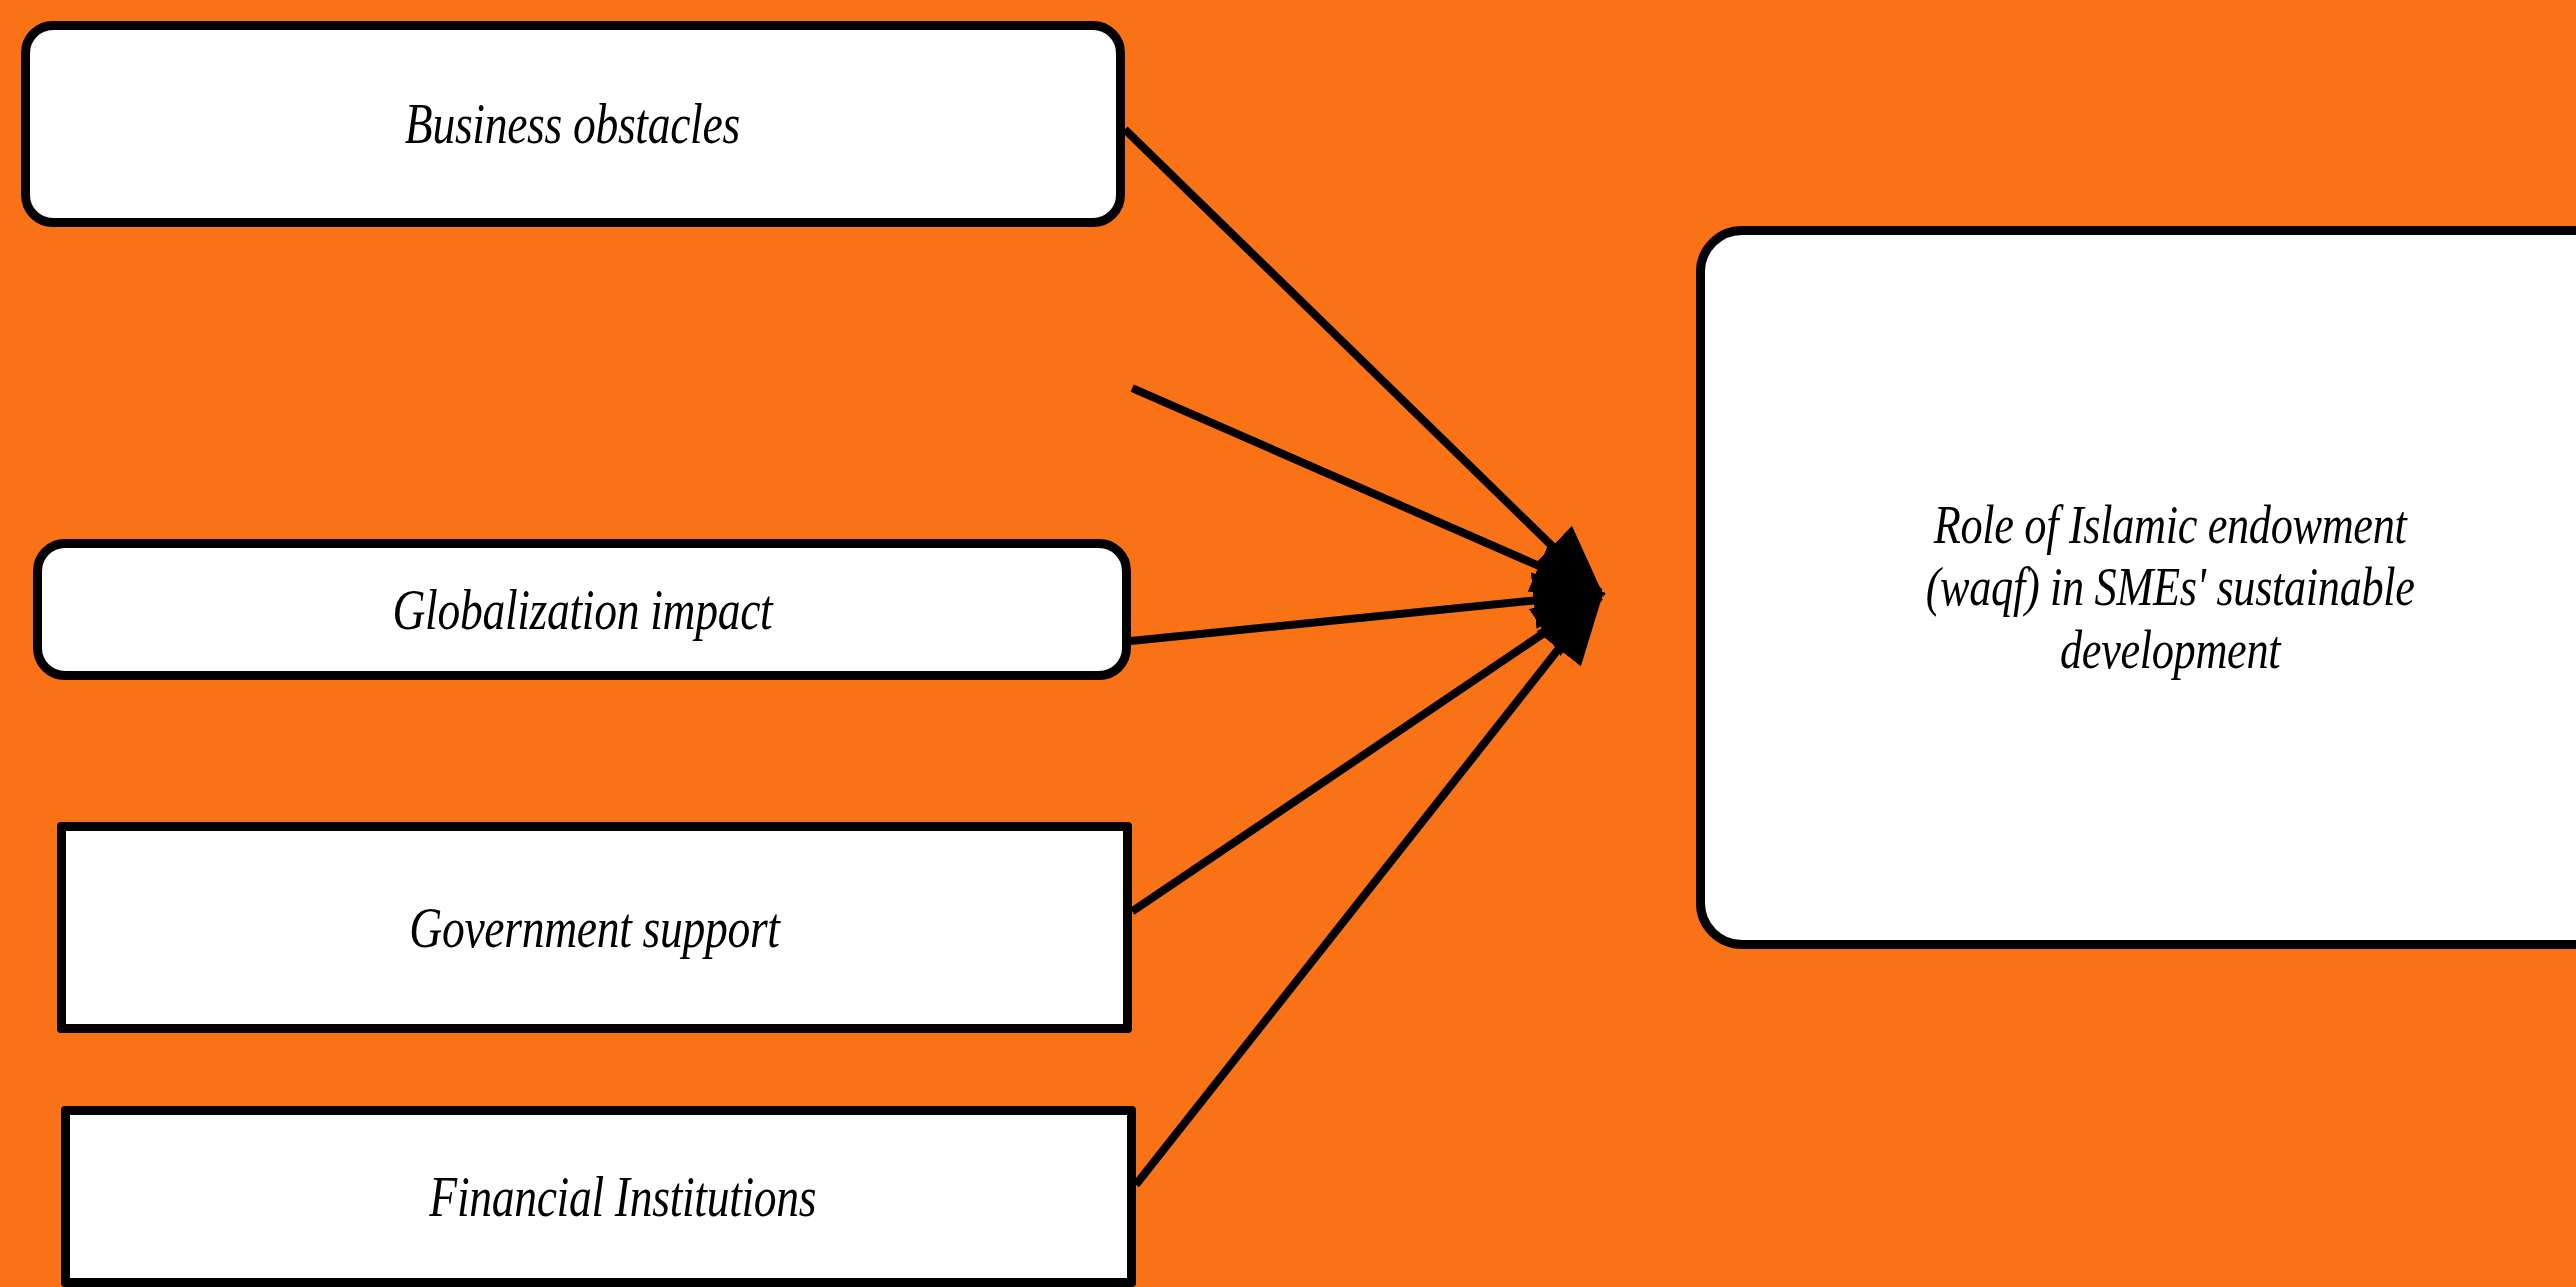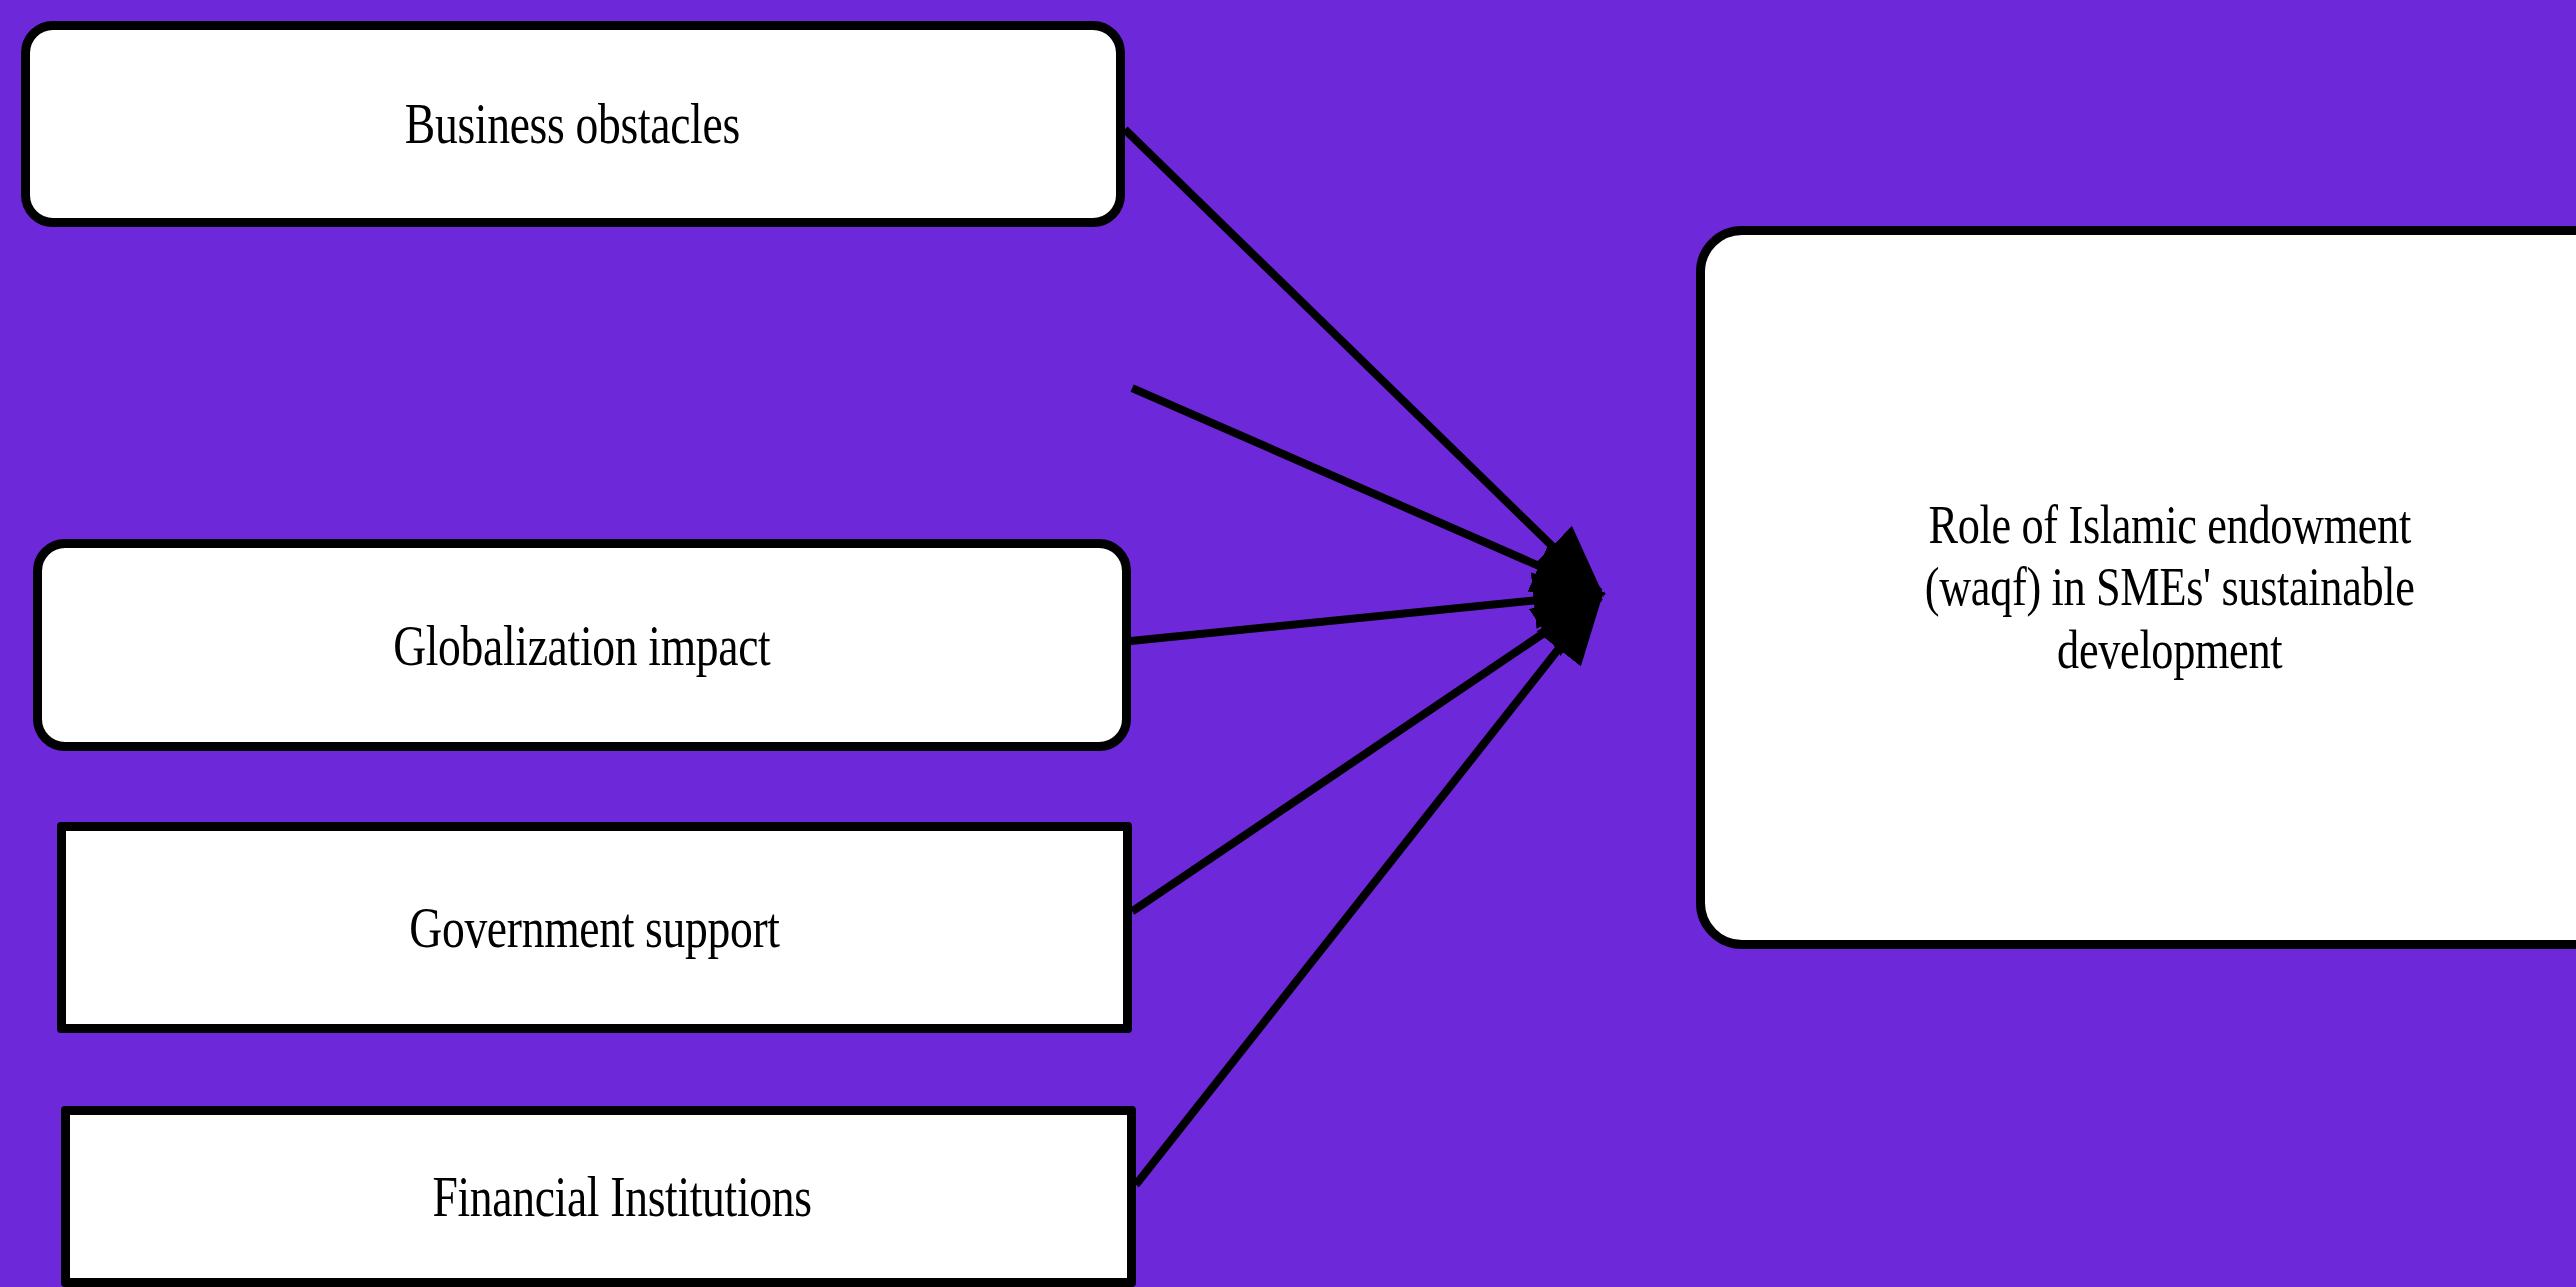--- a/index.html
+++ b/index.html
@@ -4,23 +4,24 @@
 <style>
   html, body {
     margin: 0;
     padding: 0;
     background: #ffffff;
   }
   #canvas {
     position: relative;
     width: 2576px;
     height: 1287px;
-    background: #6d28d9;
+    background: #f97316;
     overflow: hidden;
     font-family: "Liberation Serif", "DejaVu Serif", serif;
+    font-style: italic;
   }
   #diagram-svg {
     position: absolute;
     left: 0;
     top: 0;
     width: 2576px;
     height: 1287px;
   }
   .node-box {
     position: absolute;
@@ -70,21 +71,21 @@
       <line x1="1540" y1="1240" x2="2176" y2="810"></line>
       <line x1="1545" y1="1612" x2="2176" y2="812"></line>
     </g>
   </svg>
 
   <div class="node-box" style="left:20.6px; top:20.6px; width:1104px; height:206px; border-radius:32px;">
     <span class="node-label">Business obstacles</span>
   </div>
 
 
-  <div class="node-box" style="left:33px; top:539px; width:1098px; height:212px; border-radius:32px;">
+  <div class="node-box" style="left:33px; top:539px; width:1098px; height:141px; border-radius:32px;">
     <span class="node-label">Globalization impact</span>
   </div>
 
   <div class="node-box" style="left:57px; top:822px; width:1075px; height:211px; border-radius:4px;">
     <span class="node-label">Government support</span>
   </div>
 
   <div class="node-box" style="left:61px; top:1106px; width:1075px; height:181px; border-radius:4px;padding-left:48px;">
     <span class="node-label">Financial Institutions</span>
   </div>

